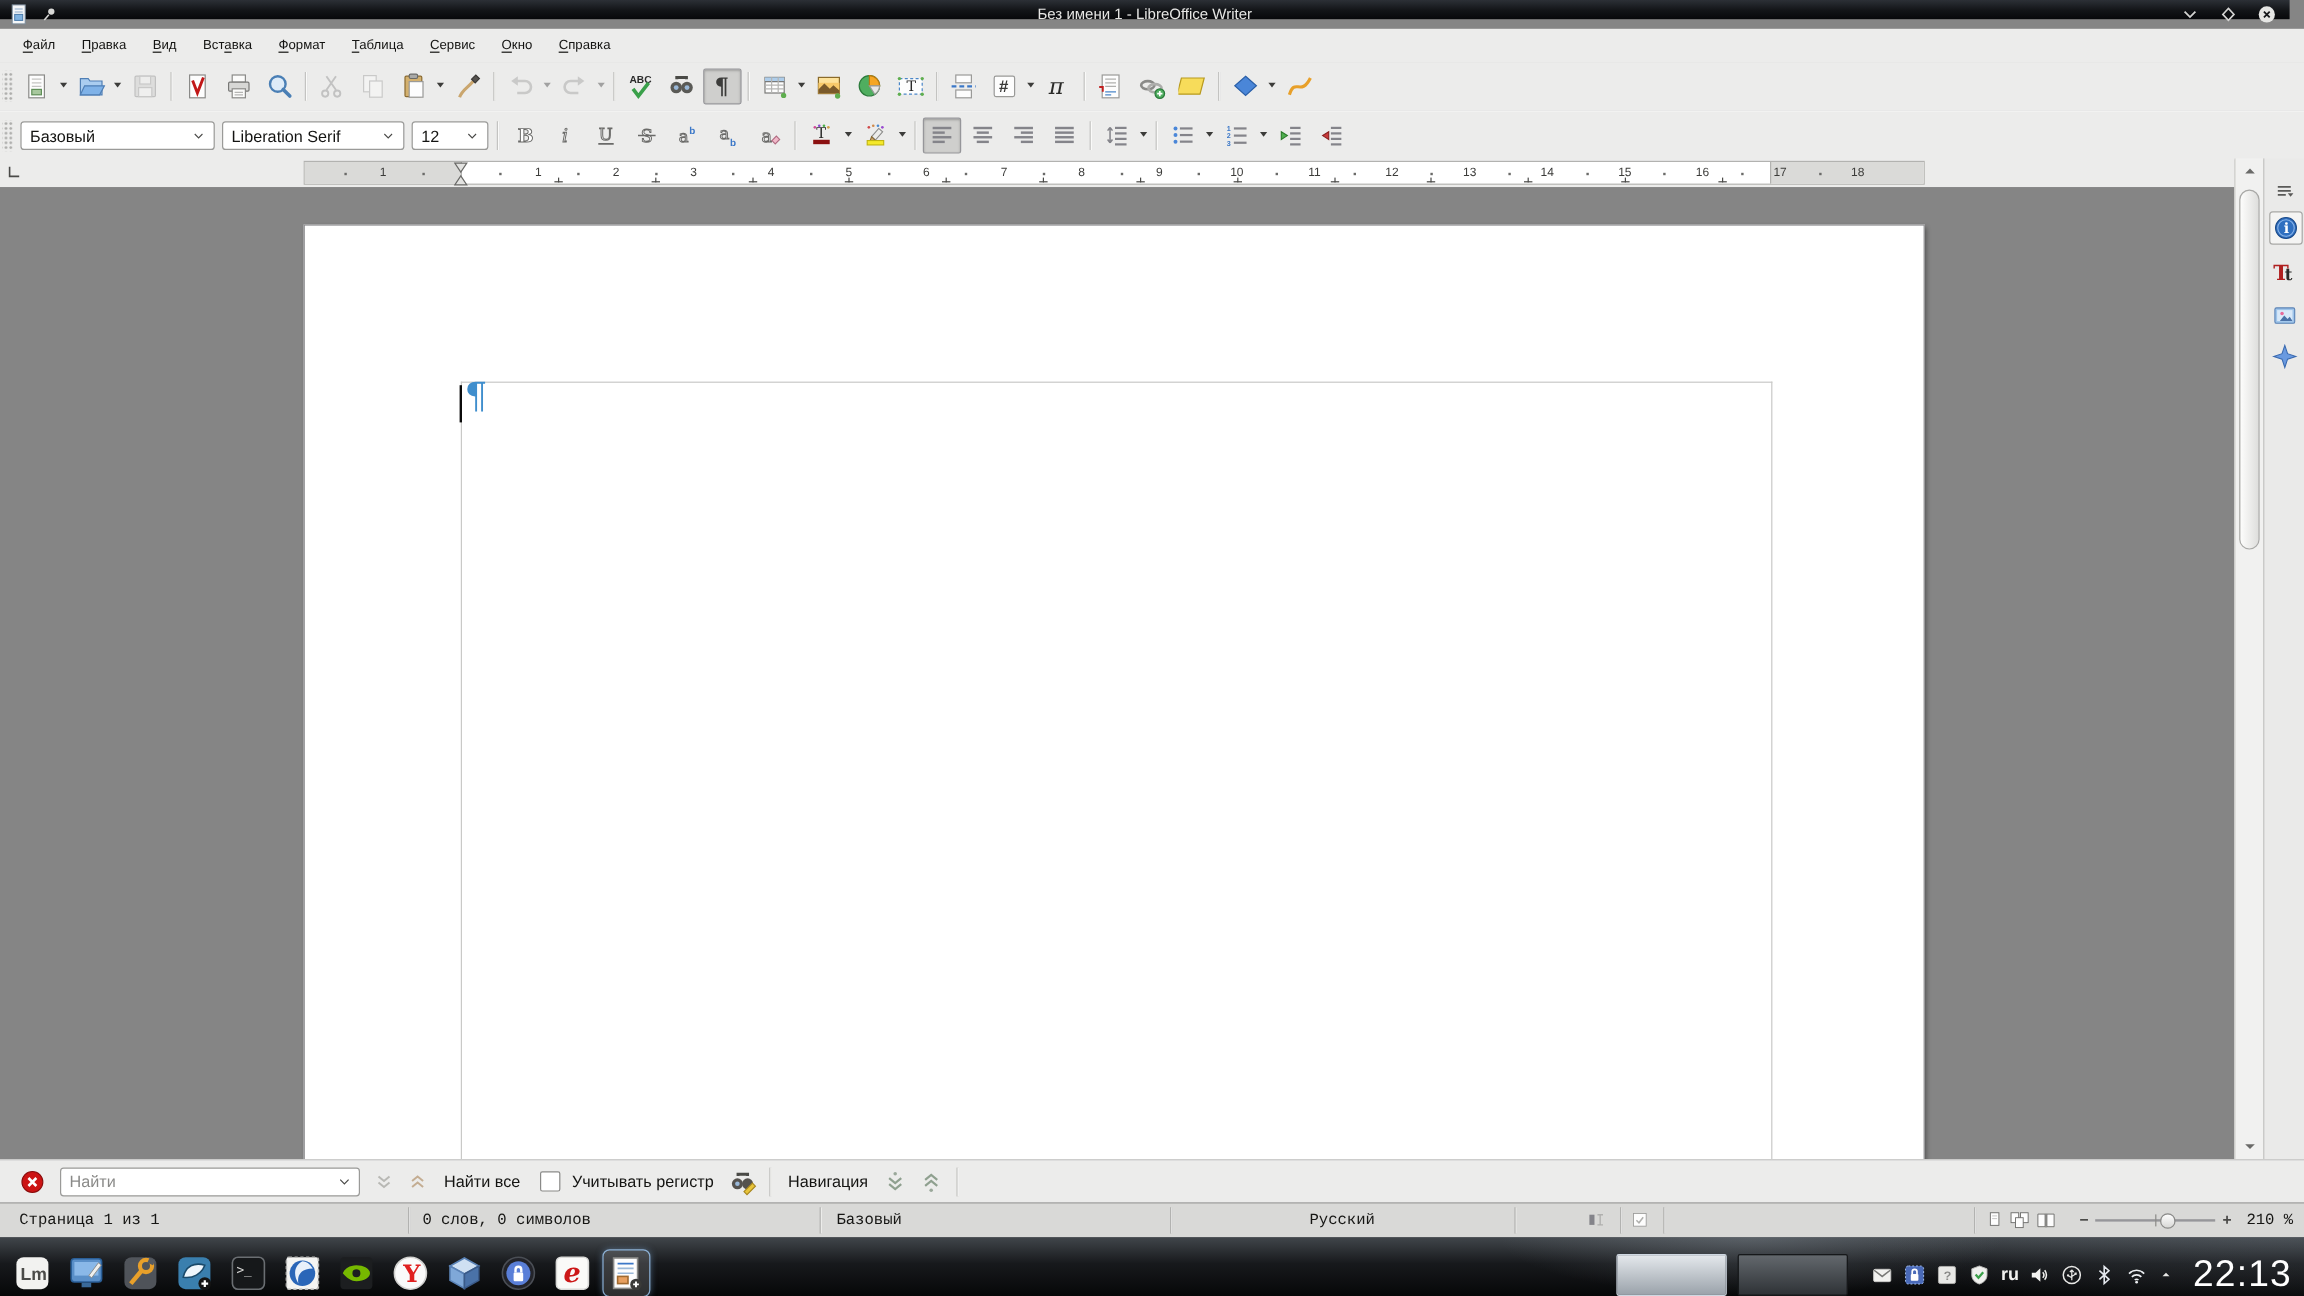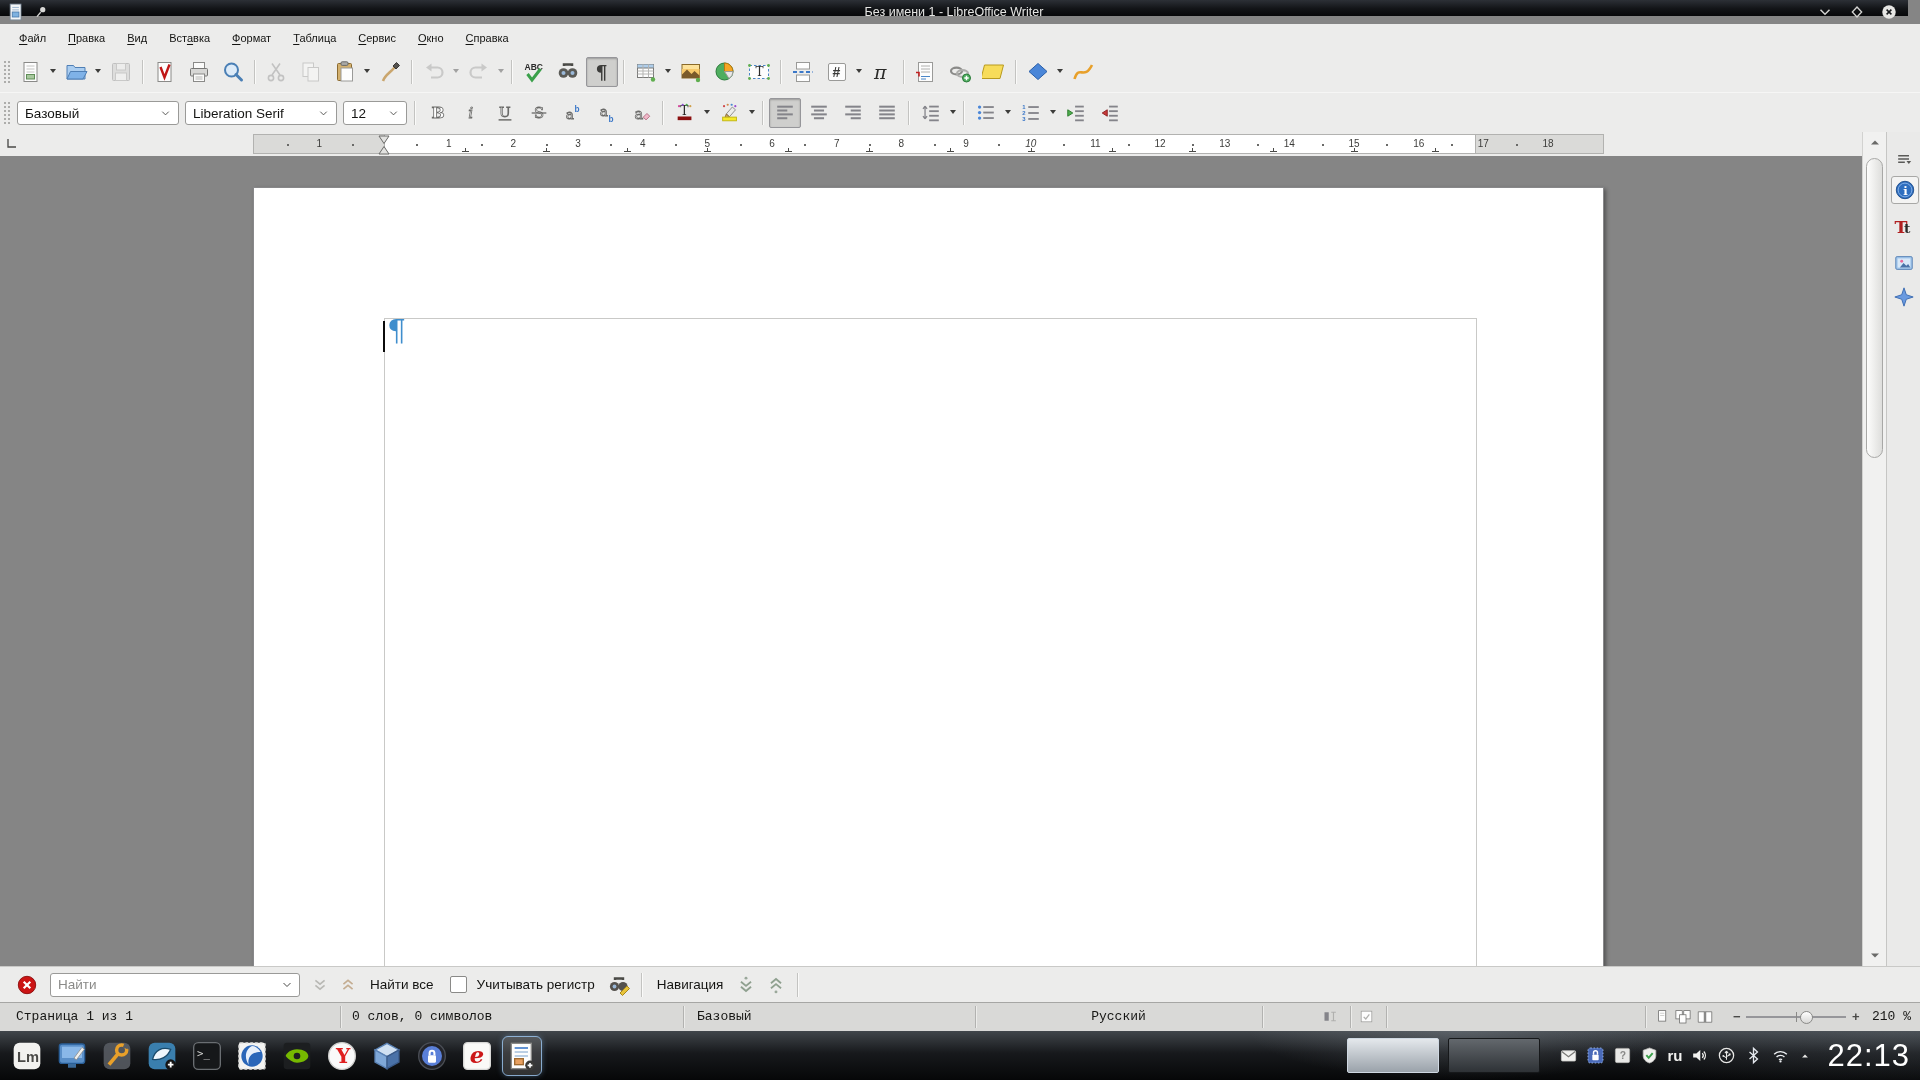--- a/index.html
+++ b/index.html
@@ -96,21 +96,21 @@
   .zoomtick{position:absolute;top:9px;width:1px;height:10px;background:#8a8a88;}
   .zoomthumb{position:absolute;top:8px;width:13px;height:13px;border-radius:50%;
     background:linear-gradient(#fefefe,#d8d8d6);border:1px solid #8a8a88;box-sizing:border-box;}
   .zchar{position:absolute;top:0;height:28px;line-height:28px;color:#4a4a48;font-weight:bold;}
 
   
   .taskbar{position:absolute;top:1031px;left:0;right:0;height:49px;
     background:radial-gradient(300px 70px at 76% 0%,rgba(160,170,180,.28),transparent 70%),
                radial-gradient(500px 90px at 99% 0%,rgba(120,130,140,.22),transparent 70%),
                linear-gradient(#41464b,#17191c 45%,#060708);
-    display:flex;align-items:center;}
+    display:flex;align-items:flex-end;}
   .apps{display:flex;align-items:center;gap:7px;padding-left:8px;}
   .appic{width:38px;height:38px;border-radius:5px;display:flex;align-items:center;justify-content:center;}
   .appic.on{background:rgba(255,255,255,.16);outline:1px solid rgba(160,200,240,.8);box-shadow:0 0 6px rgba(140,190,240,.5);}
   .tright{margin-left:auto;display:flex;align-items:center;gap:9px;padding-right:10px;}
   .wsrect{width:90px;height:33px;border-radius:2px;}
   .ws1{background:linear-gradient(#e4e8ec,#9aa2aa);border:1px solid #cfd8e2;}
   .ws2{background:linear-gradient(#63686d,#2e3236);border:1px solid #16181a;}
   .trayic{display:flex;align-items:center;justify-content:center;}
   .kbd{color:#f2f2f0;font-size:15px;font-weight:bold;}
   .clock{color:#fff;font-size:31px;letter-spacing:1px;padding-left:6px;}
@@ -574,21 +574,21 @@
         <span class="rnum" style="left: 453.35px;">5</span>
         <span class="rdot" style="left: 421.015px;"></span>
         <span class="rnum" style="left: 518.02px;">6</span>
         <span class="rdot" style="left: 485.685px;"></span>
         <span class="rnum" style="left: 582.69px;">7</span>
         <span class="rdot" style="left: 550.355px;"></span>
         <span class="rnum" style="left: 647.36px;">8</span>
         <span class="rdot" style="left: 615.025px;"></span>
         <span class="rnum" style="left: 712.03px;">9</span>
         <span class="rdot" style="left: 679.695px;"></span>
-        <span class="rnum" style="left: 776.7px; font-style: italic;">10</span>
+        <span class="rnum" style="left: 776.7px;">10</span>
         <span class="rdot" style="left: 744.365px;"></span>
         <span class="rnum" style="left: 841.37px;">11</span>
         <span class="rdot" style="left: 809.035px;"></span>
         <span class="rnum" style="left: 906.04px;">12</span>
         <span class="rdot" style="left: 873.705px;"></span>
         <span class="rnum" style="left: 970.71px;">13</span>
         <span class="rdot" style="left: 938.375px;"></span>
         <span class="rnum" style="left: 1035.38px;">14</span>
         <span class="rdot" style="left: 1003.04px;"></span>
         <span class="rnum" style="left: 1100.05px;">15</span>

